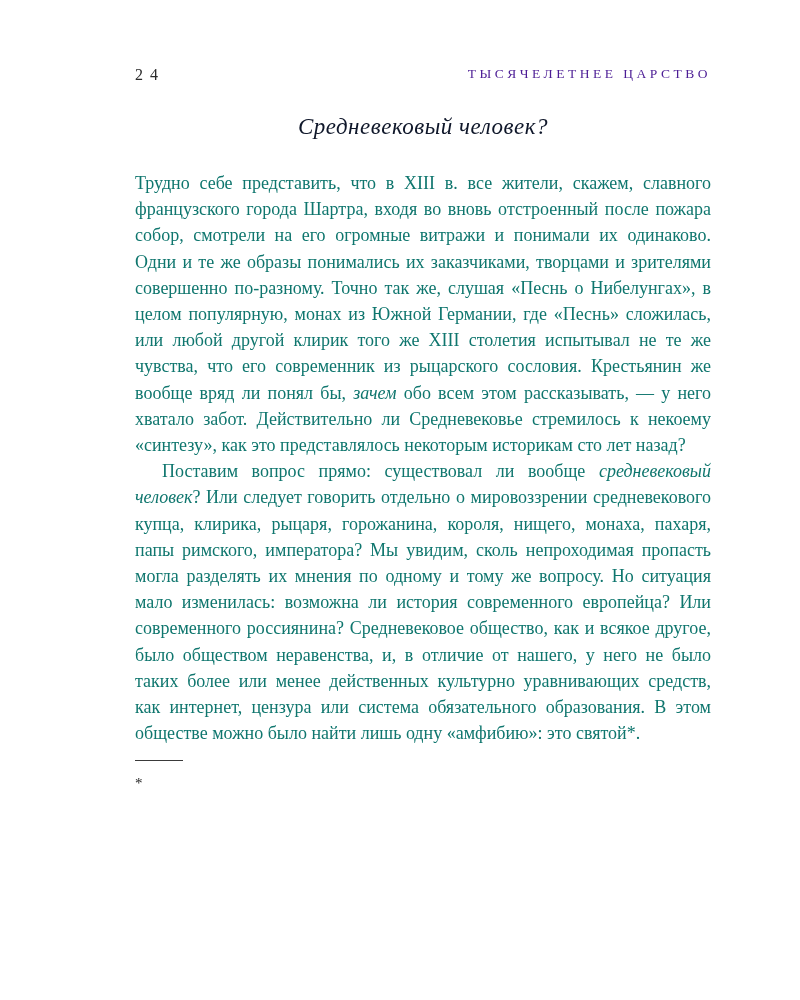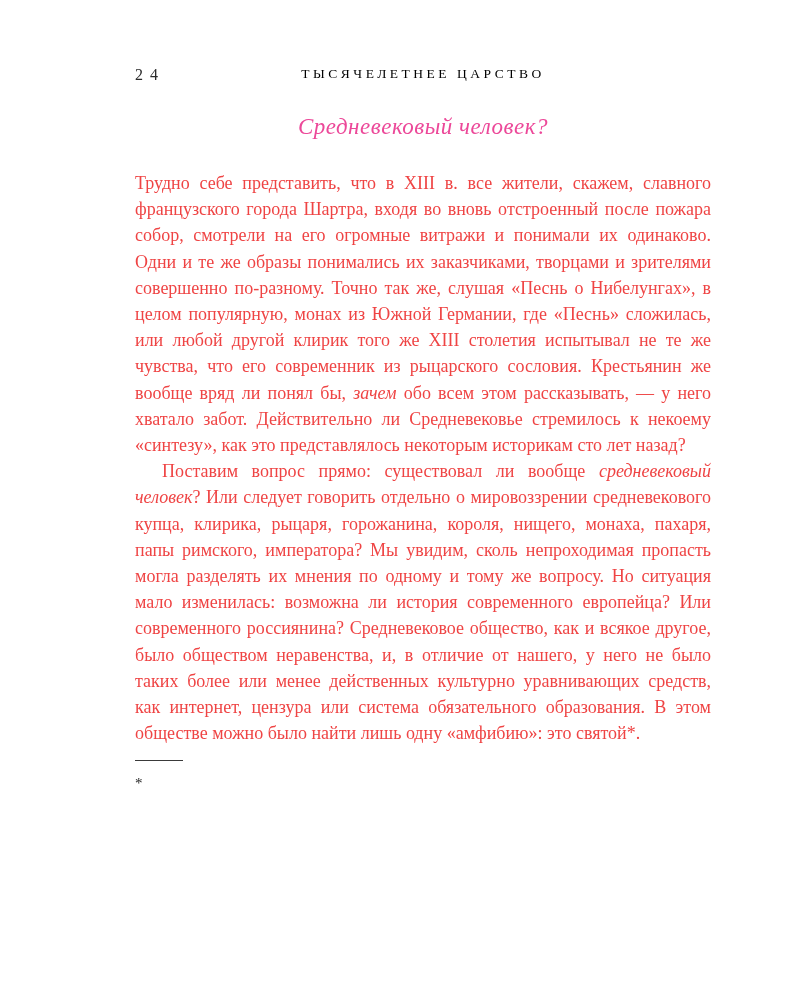--- a/index.html
+++ b/index.html
@@ -26,41 +26,41 @@
   }
   .page-number {
     position: absolute;
     left: 0;
     top: 0;
     font-size: 16px;
     letter-spacing: 7px;
     color: #2a2a2a;
   }
   .running-head {
-    text-align: center;
+    text-align: right;
     font-size: 13.5px;
     letter-spacing: 3.5px;
-    color: #000000;
+    color: #4c1d95;
     font-variant: small-caps;
   }
   .chapter-heading {
     text-align: center;
     font-style: italic;
     font-size: 23px;
     letter-spacing: 0.5px;
-    color: #ec4899;
+    color: #0f172a;
     margin: 26px 0 30px 0;
     font-weight: normal;
   }
   .body-text p {
     margin: 0;
     font-size: 18px;
     line-height: 26.2px;
     text-align: justify;
-    color: #ef4444;
+    color: #0f766e;
   }
   .body-text p.indented {
     text-indent: 27px;
   }
   .em {
     font-style: italic;
   }
   .footnote-rule {
     width: 48px;
     border: 0;

